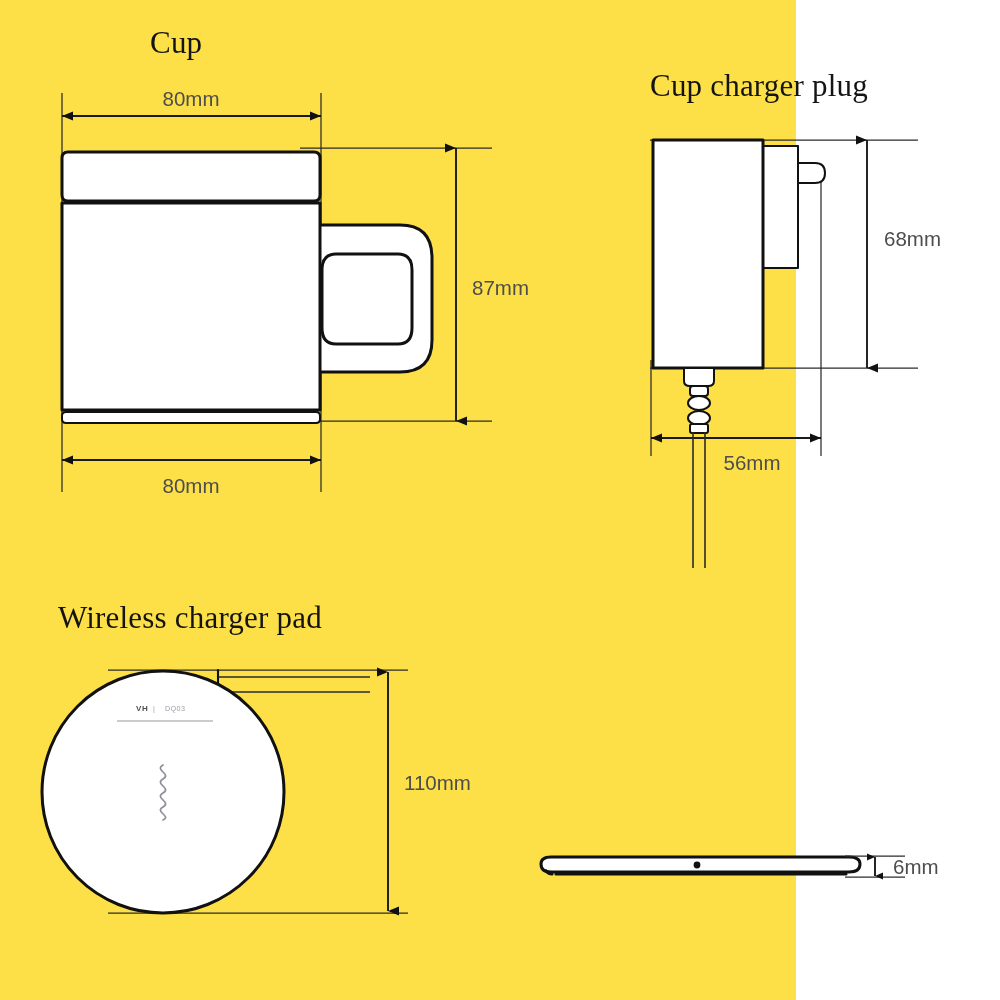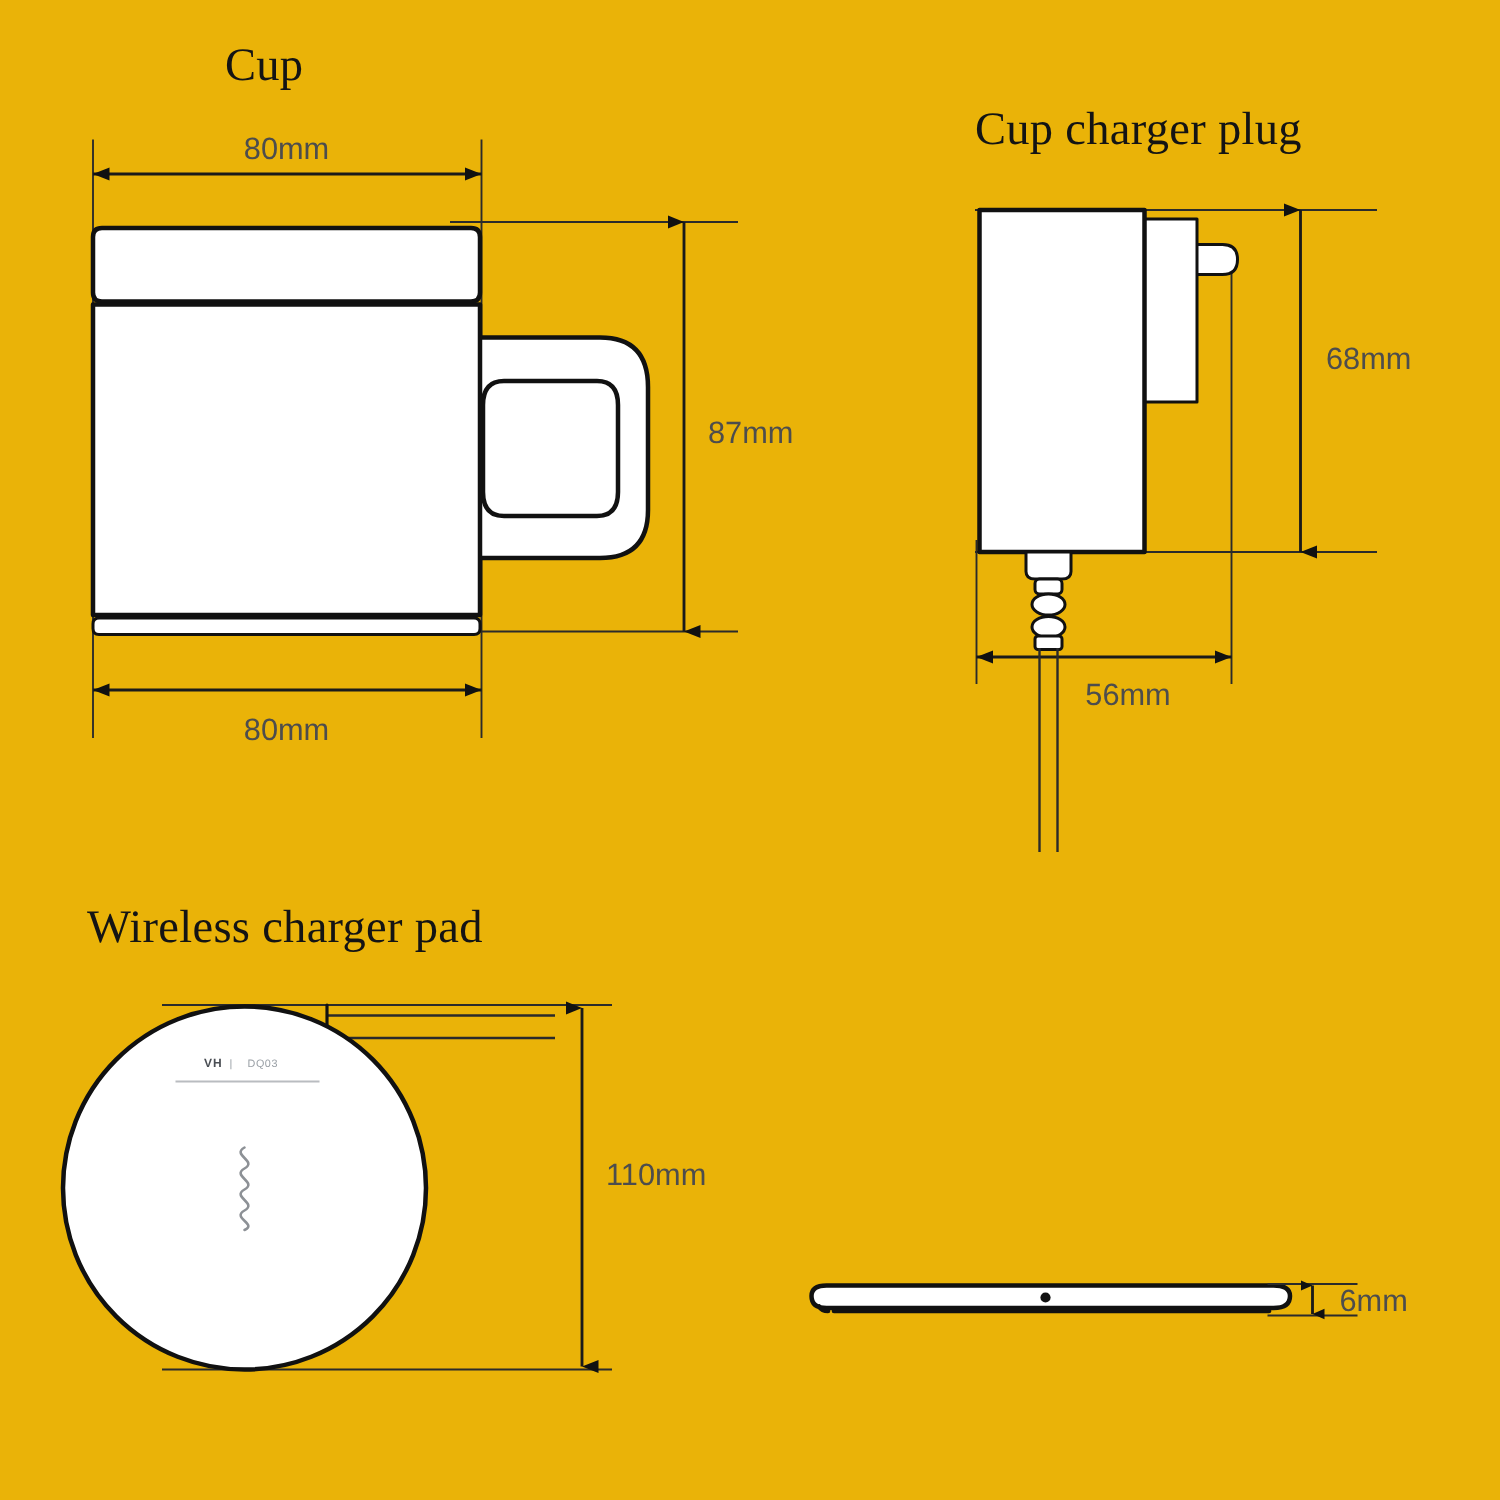--- a/index.html
+++ b/index.html
@@ -8,23 +8,23 @@
     background: #ffffff;
   }
   body {
     width: 1000px;
     height: 1000px;
     font-family: "Liberation Serif", "DejaVu Serif", serif;
     overflow: hidden;
   }
   #diagram-root {
     position: relative;
-    width: 1000px;
+    width: 796px;
     height: 1000px;
-    background: #eab308;
+    background: #fde047;
   }
   svg.sheet {
     position: absolute;
     left: 0;
     top: 0;
     width: 1000px;
     height: 1000px;
     display: block;
   }
   .title-text {

